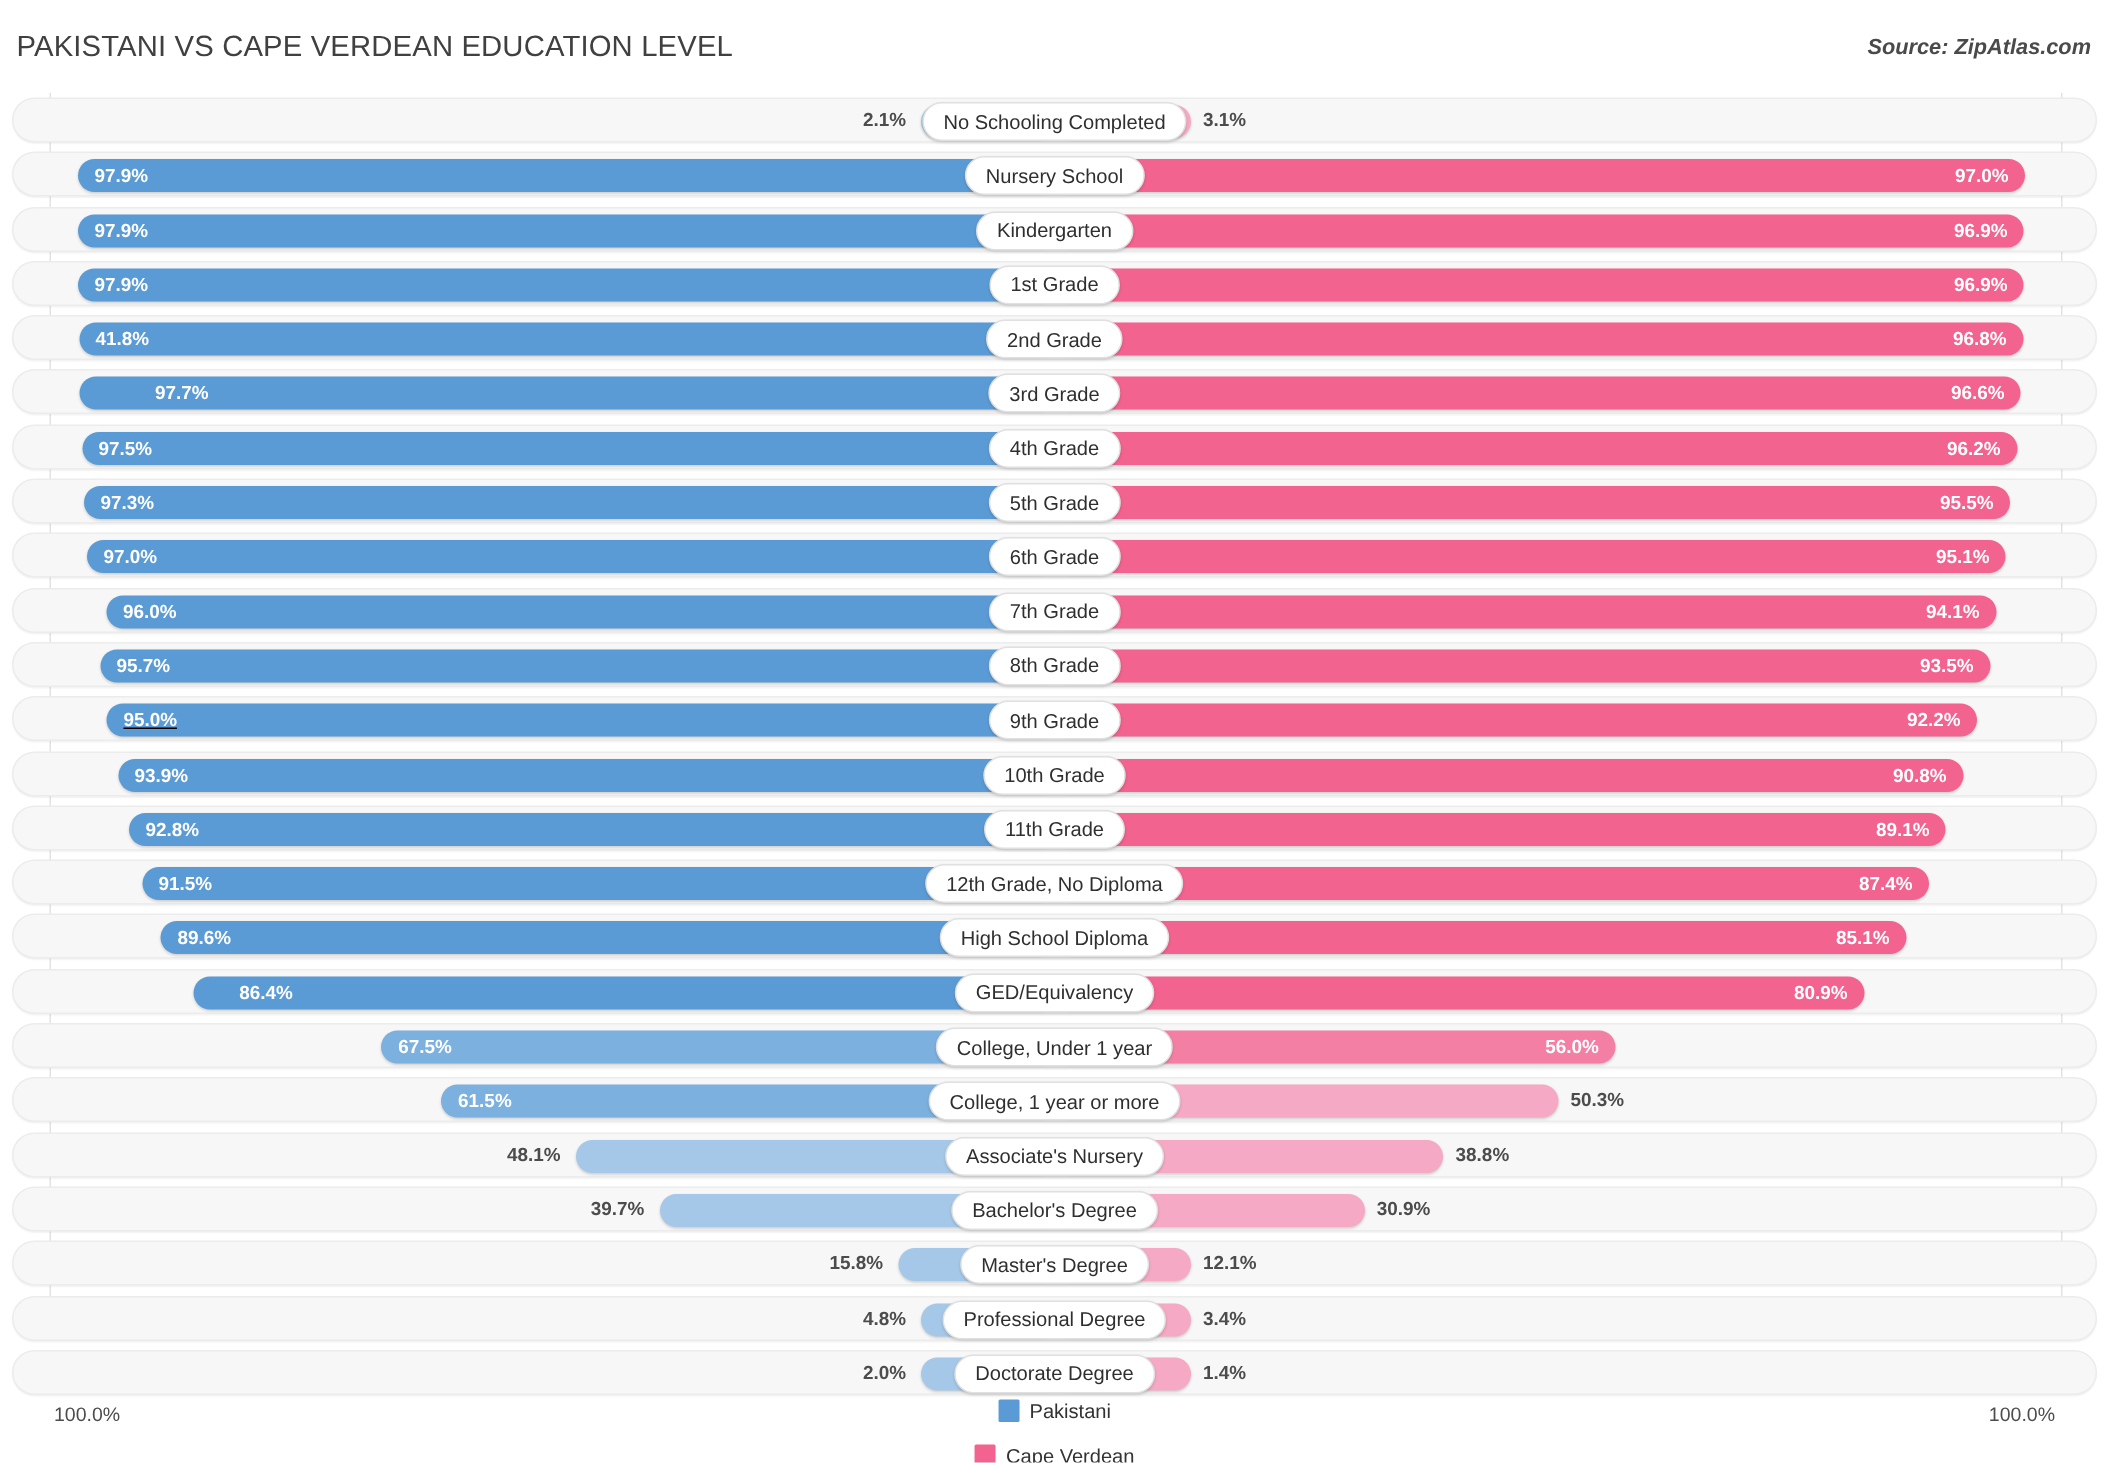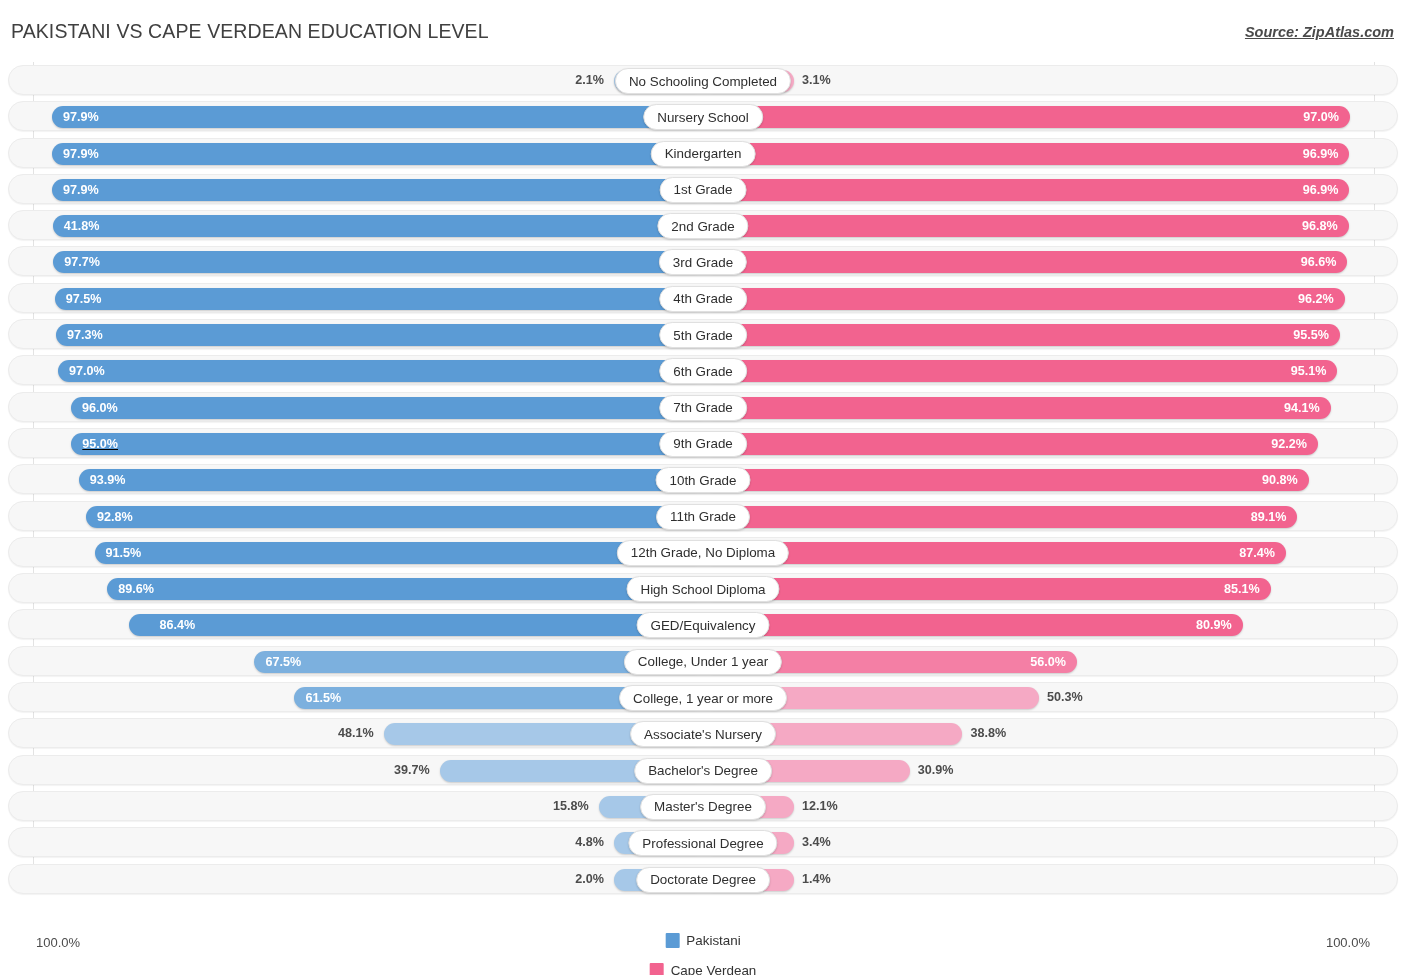--- a/index.html
+++ b/index.html
@@ -18,21 +18,21 @@
     position: absolute; left: 0; top: 0; width: 1406px; height: 62px;
   }
   .title {
     position: absolute; left: 11px; top: 20px;
     font-size: 19.5px; letter-spacing: .1px;
     color: #404040; font-weight: 400; white-space: nowrap;
   }
   .source {
     position: absolute; right: 12px; top: 24px;
     font-size: 14.5px; font-style: italic; font-weight: bold;
-    color: #4a4a4a; white-space: nowrap; text-decoration: underline;
+    color: #4a4a4a; white-space: nowrap;
   }
 
   
   .chart {
     position: absolute; left: 0; top: 62px;
     width: 1406px; height: 875px;
   }
   .gridline {
     position: absolute; top: 0; bottom: 63px; width: 1px;
     background: #e3e3e3;
@@ -170,21 +170,21 @@
               <span class="bar-val-in">41.8%</span>
             </div>
             <div class="bar right" style="left: 695px; width: 644.688px; background: rgb(242, 99, 143);">
               <span class="bar-val-in">96.8%</span>
             </div>
             <div class="pill">2nd Grade</div>
           </div>
         </div>
         <div class="row">
           <div class="row-inner">
-            <div class="bar left" style="left: 44.318px; width: 650.682px; background: rgb(91, 155, 213);">
+            <div class="bar left" style="left: 44.318px; width: 650.682px; background: rgb(91, 155, 213); padding-left: 39px;">
               <span class="bar-val-in">97.7%</span>
             </div>
             <div class="bar right" style="left: 695px; width: 643.356px; background: rgb(242, 99, 143);">
               <span class="bar-val-in">96.6%</span>
             </div>
             <div class="pill">3rd Grade</div>
           </div>
         </div>
         <div class="row">
           <div class="row-inner">
@@ -221,20 +221,31 @@
         </div>
         <div class="row">
           <div class="row-inner">
             <div class="bar left" style="left: 62px; width: 639.36px; background: rgb(91, 155, 213);">
               <span class="bar-val-in">96.0%</span>
             </div>
             <div class="bar right" style="left: 695px; width: 626.706px; background: rgb(242, 99, 143);">
               <span class="bar-val-in">94.1%</span>
             </div>
             <div class="pill">7th Grade</div>
+          </div>
+        </div>
+        <div class="row">
+          <div class="row-inner">
+            <div class="bar left" style="left: 57.638px; width: 637.362px; background: rgb(91, 155, 213);">
+              <span class="bar-val-in">95.7%</span>
+            </div>
+            <div class="bar right" style="left: 695px; width: 622.71px; background: rgb(242, 99, 143);">
+              <span class="bar-val-in">93.5%</span>
+            </div>
+            <div class="pill">8th Grade</div>
           </div>
         </div>
         <div class="row">
           <div class="row-inner">
             <div class="bar left" style="left: 62.3px; width: 632.7px; background: rgb(91, 155, 213); text-decoration: underline;">
               <span class="bar-val-in">95.0%</span>
             </div>
             <div class="bar right" style="left: 695px; width: 614.052px; background: rgb(242, 99, 143);">
               <span class="bar-val-in">92.2%</span>
             </div>

